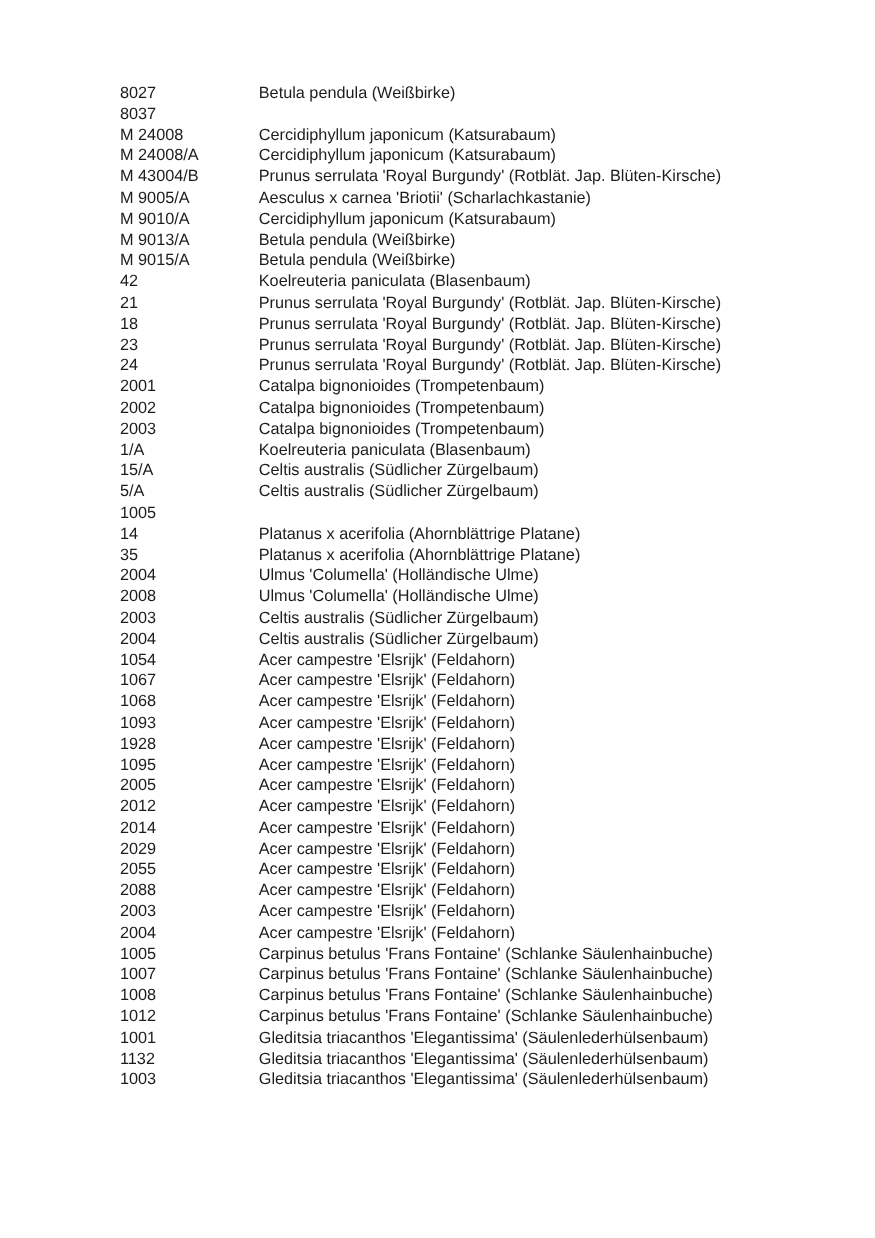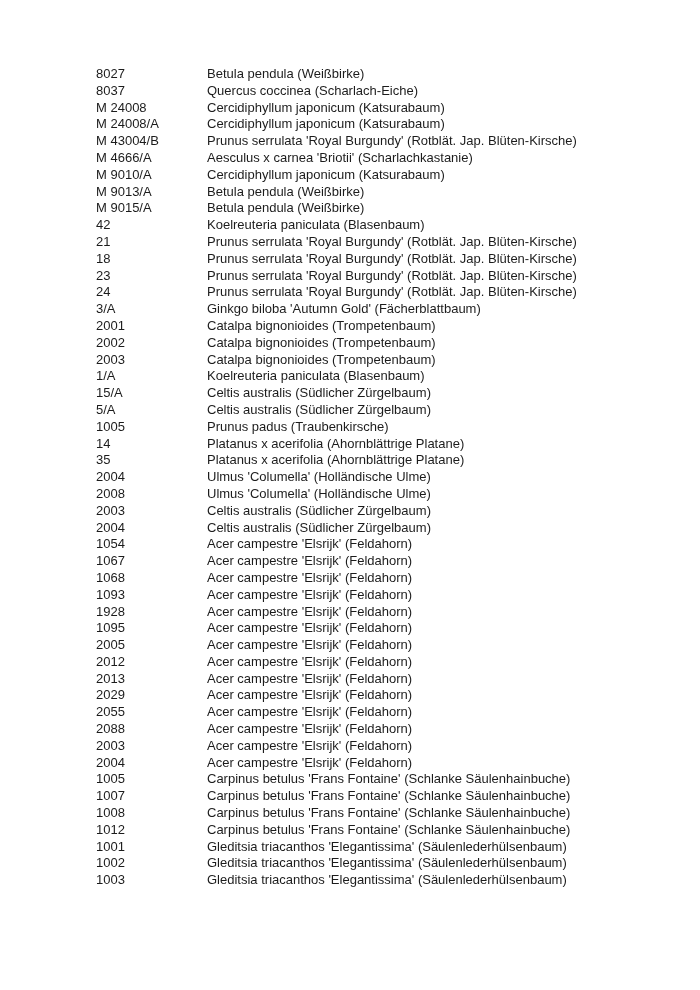--- a/index.html
+++ b/index.html
@@ -47,41 +47,40 @@
 
 <div class="page">
   <div class="tree-list">
   <div class="row">
     <span class="col-id">8027</span>
     <span class="col-name">Betula pendula (Weißbirke)</span>
   </div>
 
   <div class="row">
     <span class="col-id">8037</span>
-    <span class="col-name">Quercus coccinea (Scharlach-Eiche)</span>
   </div>
 
   <div class="row">
     <span class="col-id">M 24008</span>
     <span class="col-name">Cercidiphyllum japonicum (Katsurabaum)</span>
   </div>
 
   <div class="row">
     <span class="col-id">M 24008/A</span>
     <span class="col-name">Cercidiphyllum japonicum (Katsurabaum)</span>
   </div>
 
 
   <div class="row">
     <span class="col-id">M 43004/B</span>
     <span class="col-name">Prunus serrulata 'Royal Burgundy' (Rotblät. Jap. Blüten-Kirsche)</span>
   </div>
 
   <div class="row">
-    <span class="col-id">M 4666/A</span>
+    <span class="col-id">M 9005/A</span>
     <span class="col-name">Aesculus x carnea 'Briotii' (Scharlachkastanie)</span>
   </div>
 
   <div class="row">
     <span class="col-id">M 9010/A</span>
     <span class="col-name">Cercidiphyllum japonicum (Katsurabaum)</span>
   </div>
 
   <div class="row">
     <span class="col-id">M 9013/A</span>
@@ -111,24 +110,20 @@
   <div class="row">
     <span class="col-id">23</span>
     <span class="col-name">Prunus serrulata 'Royal Burgundy' (Rotblät. Jap. Blüten-Kirsche)</span>
   </div>
 
   <div class="row">
     <span class="col-id">24</span>
     <span class="col-name">Prunus serrulata 'Royal Burgundy' (Rotblät. Jap. Blüten-Kirsche)</span>
   </div>
 
-  <div class="row">
-    <span class="col-id">3/A</span>
-    <span class="col-name">Ginkgo biloba 'Autumn Gold' (Fächerblattbaum)</span>
-  </div>
 
   <div class="row">
     <span class="col-id">2001</span>
     <span class="col-name">Catalpa bignonioides (Trompetenbaum)</span>
   </div>
 
   <div class="row">
     <span class="col-id">2002</span>
     <span class="col-name">Catalpa bignonioides (Trompetenbaum)</span>
   </div>
@@ -149,21 +144,20 @@
   </div>
 
   <div class="row">
     <span class="col-id">5/A</span>
     <span class="col-name">Celtis australis (Südlicher Zürgelbaum)</span>
   </div>
 
 
   <div class="row">
     <span class="col-id">1005</span>
-    <span class="col-name">Prunus padus (Traubenkirsche)</span>
   </div>
 
   <div class="row">
     <span class="col-id">14</span>
     <span class="col-name">Platanus x acerifolia (Ahornblättrige Platane)</span>
   </div>
 
   <div class="row">
     <span class="col-id">35</span>
     <span class="col-name">Platanus x acerifolia (Ahornblättrige Platane)</span>
@@ -223,21 +217,21 @@
     <span class="col-id">2005</span>
     <span class="col-name">Acer campestre 'Elsrijk' (Feldahorn)</span>
   </div>
 
   <div class="row">
     <span class="col-id">2012</span>
     <span class="col-name">Acer campestre 'Elsrijk' (Feldahorn)</span>
   </div>
 
   <div class="row">
-    <span class="col-id">2013</span>
+    <span class="col-id">2014</span>
     <span class="col-name">Acer campestre 'Elsrijk' (Feldahorn)</span>
   </div>
 
   <div class="row">
     <span class="col-id">2029</span>
     <span class="col-name">Acer campestre 'Elsrijk' (Feldahorn)</span>
   </div>
 
   <div class="row">
     <span class="col-id">2055</span>
@@ -278,21 +272,21 @@
     <span class="col-id">1012</span>
     <span class="col-name">Carpinus betulus 'Frans Fontaine' (Schlanke Säulenhainbuche)</span>
   </div>
 
   <div class="row">
     <span class="col-id">1001</span>
     <span class="col-name">Gleditsia triacanthos 'Elegantissima' (Säulenlederhülsenbaum)</span>
   </div>
 
   <div class="row">
-    <span class="col-id">1002</span>
+    <span class="col-id">1132</span>
     <span class="col-name">Gleditsia triacanthos 'Elegantissima' (Säulenlederhülsenbaum)</span>
   </div>
 
   <div class="row">
     <span class="col-id">1003</span>
     <span class="col-name">Gleditsia triacanthos 'Elegantissima' (Säulenlederhülsenbaum)</span>
   </div>
 </div>
 </div>
 

